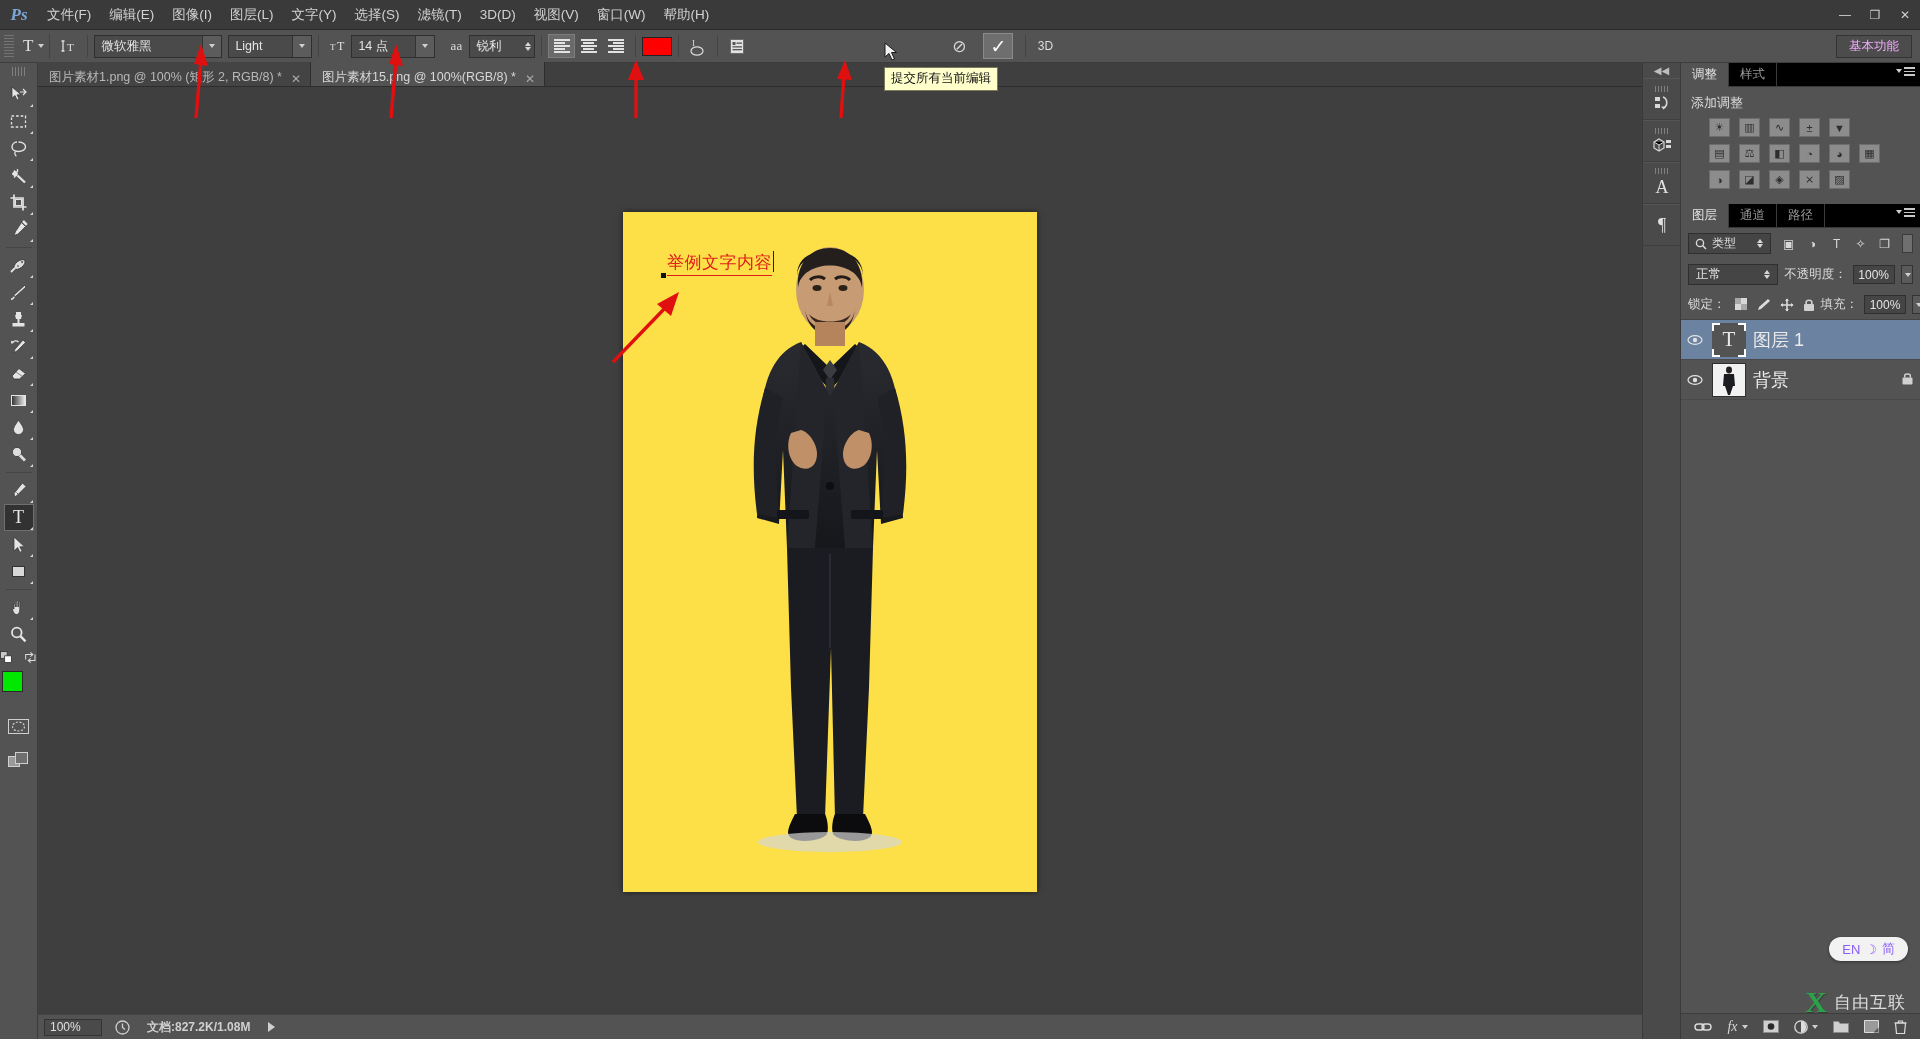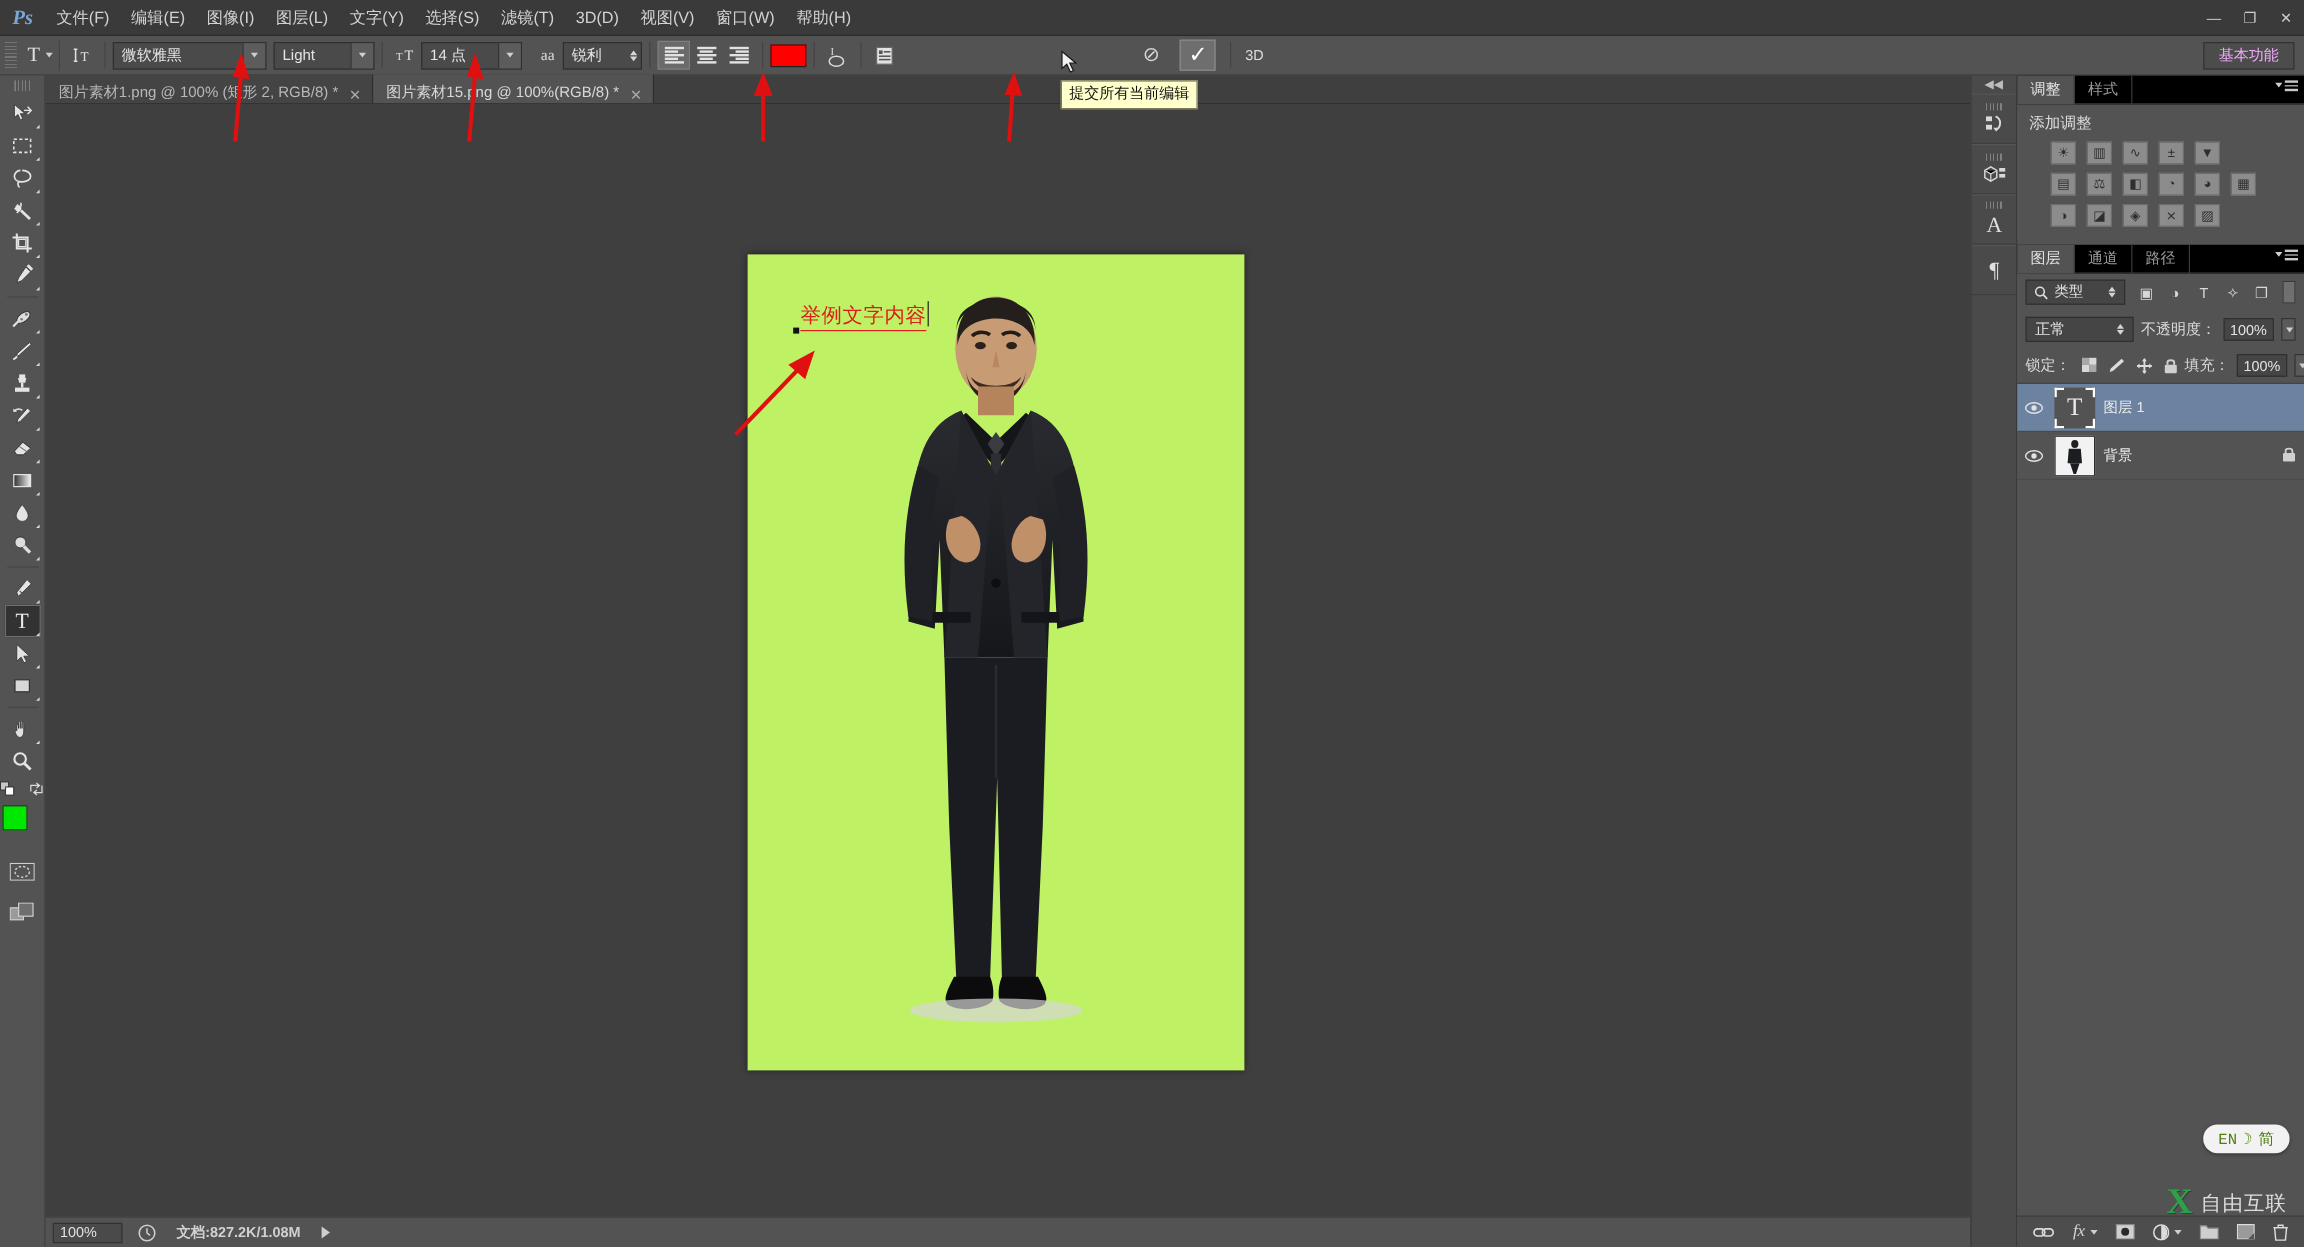--- a/index.html
+++ b/index.html
@@ -174,21 +174,21 @@
   }
   .mini-row { display: flex; justify-content: center; gap: 10px; margin-top: 2px; }
 
   
   .canvasarea {
     position: absolute; top: 87px; left: 38px; right: 278px; bottom: 25px;
     background: #3f3f3f; overflow: hidden;
   }
   .artboard {
     position: absolute; left: 585px; top: 125px; width: 414px; height: 680px;
-    background: #bef264; box-shadow: 0 0 6px rgba(0,0,0,.55);
+    background: #fde047; box-shadow: 0 0 6px rgba(0,0,0,.55);
   }
   .canvas-text {
     position: absolute; left: 44px; top: 39px;
     color: #e01b1b; font-size: 17px; letter-spacing: .5px;
     border-bottom: 1px solid #e01b1b; padding-bottom: 1px;
     white-space: nowrap;
   }
   .text-caret {
     position: absolute; right: -2px; top: 0; width: 1px; height: 21px;
     background: #222;
@@ -317,39 +317,39 @@
   .layer-thumb.texticon {
     background: #535353; border: none;
     font-family: "Liberation Serif", serif; color: #e8e8e8; font-size: 21px;
   }
   .corner-brackets { position: absolute; inset: 0; }
   .corner-brackets i { position: absolute; width: 8px; height: 8px; }
   .corner-brackets i.tl { left: 0; top: 0; border-left: 2px solid #fff; border-top: 2px solid #fff; }
   .corner-brackets i.tr { right: 0; top: 0; border-right: 2px solid #fff; border-top: 2px solid #fff; }
   .corner-brackets i.bl { left: 0; bottom: 0; border-left: 2px solid #fff; border-bottom: 2px solid #fff; }
   .corner-brackets i.br { right: 0; bottom: 0; border-right: 2px solid #fff; border-bottom: 2px solid #fff; }
-  .layer-name { color: #eaeaea; font-size: 12px; flex: 1; }
+  .layer-name { color: #eaeaea; font-size: 18px; flex: 1; }
   .layer-lock { color: #d0d0d0; font-size: 12px; margin-left: auto; }
 
   .layers-footer {
     height: 26px; background: #4d4d4d; border-top: 1px solid #3d3d3d;
     display: flex; align-items: center; justify-content: center; gap: 15px;
     color: #d6d6d6; font-size: 13px;
   }
   .lf-btn { display: flex; align-items: center; gap: 1px; }
 
   
   .arrow { position: absolute; pointer-events: none; z-index: 40; }
 
   
   .ime-pill {
     position: absolute; right: 12px; bottom: 78px;
     background: #f2f2f2; border-radius: 14px; padding: 3px 13px;
-    color: #4d7c0f; font-size: 13px; display: flex; gap: 5px; align-items: center;
-    box-shadow: 0 1px 3px rgba(0,0,0,.4); z-index: 50; font-family: Liberation Mono, monospace;
+    color: #8b5cf6; font-size: 13px; display: flex; gap: 5px; align-items: center;
+    box-shadow: 0 1px 3px rgba(0,0,0,.4); z-index: 50;
   }
   .watermark {
     position: absolute; right: 14px; bottom: 22px; z-index: 50;
     display: flex; align-items: center; gap: 7px; opacity: .92;
   }
   .wm-x {
     color: #2aa84a; font-size: 30px; font-weight: bold;
     font-family: "Liberation Serif", serif; line-height: 1;
     text-shadow: 1px 1px 0 rgba(0,0,0,.3);
   }

